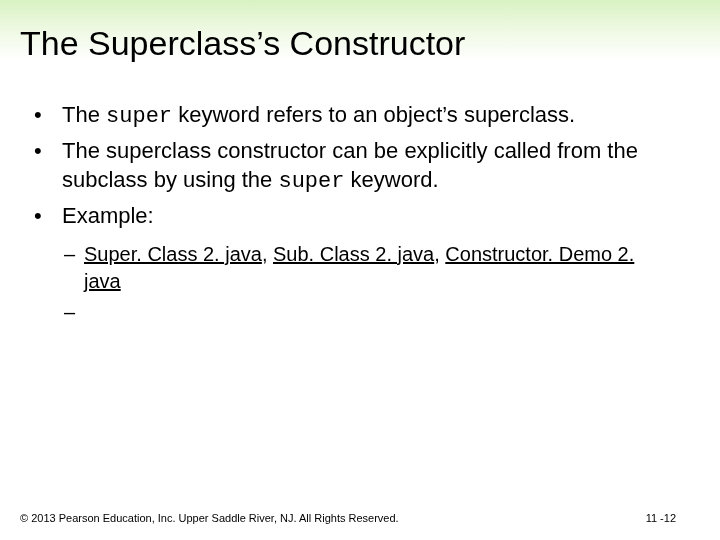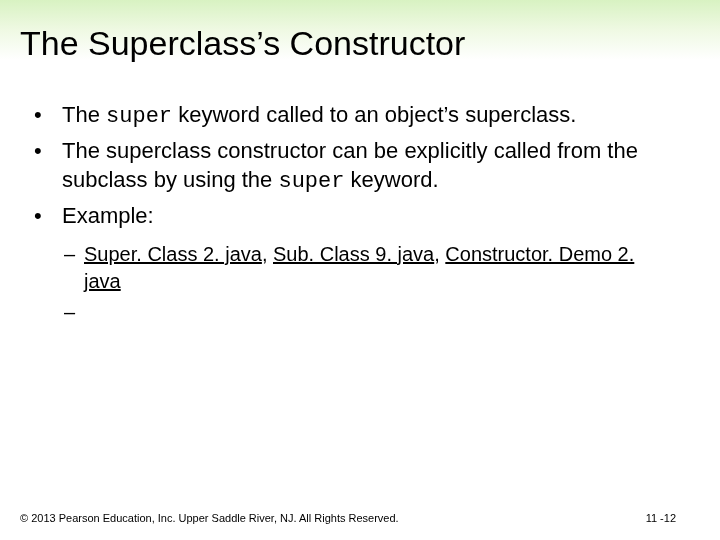--- a/index.html
+++ b/index.html
@@ -95,41 +95,41 @@
 <div class="slide">
   <div class="top-gradient"></div>
 
   <div class="title">The Superclass’s Constructor</div>
 
   <div class="body">
 
     <div class="bullet">
       <div class="dot">•</div>
       <div class="txt">
-        <span>The </span><span class="code">super</span><span> keyword called to an object’s superclass.</span>
+        <span>The </span><span class="code">super</span><span> keyword refers to an object’s superclass.</span>
       </div>
     </div>
 
     <div class="bullet">
       <div class="dot">•</div>
       <div class="txt">
         <span>The superclass constructor can be explicitly called from the subclass by using the </span><span class="code">super</span><span> keyword.</span>
       </div>
     </div>
 
     <div class="bullet">
       <div class="dot">•</div>
       <div class="txt">Example:</div>
     </div>
 
     <div class="sub-list">
       <div class="sub">
         <div class="dash">– </div>
         <div class="txt">
-          <span class="link">Super. Class 2. java</span><span>, </span><span class="link">Sub. Class 9. java</span><span>, </span><span class="link">Constructor. Demo 2. java</span>
+          <span class="link">Super. Class 2. java</span><span>, </span><span class="link">Sub. Class 2. java</span><span>, </span><span class="link">Constructor. Demo 2. java</span>
         </div>
       </div>
       <div class="sub">
         <div class="dash">– </div>
       </div>
     </div>
 
   </div>
 
   <div class="footer">

